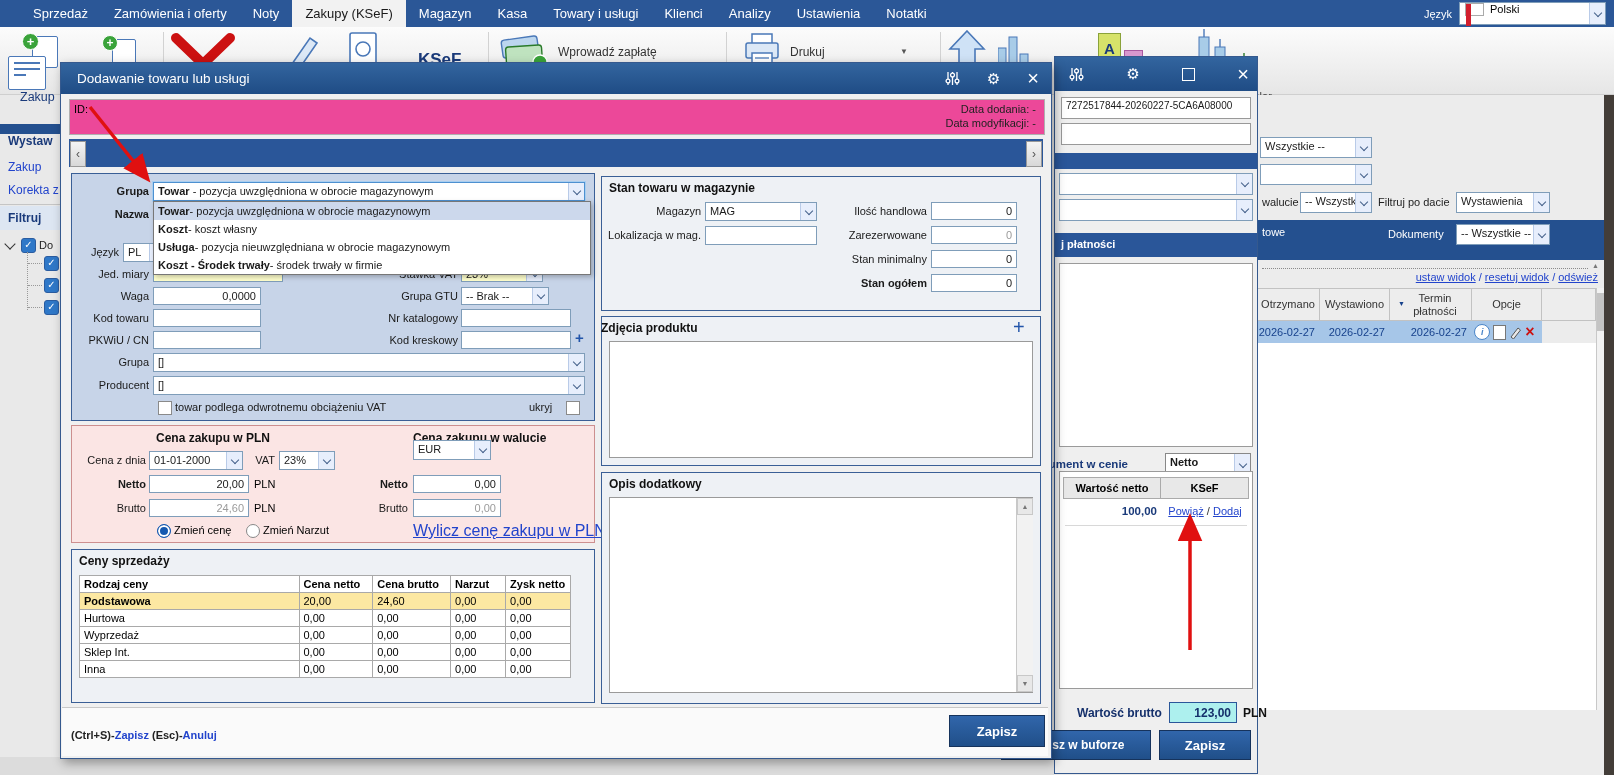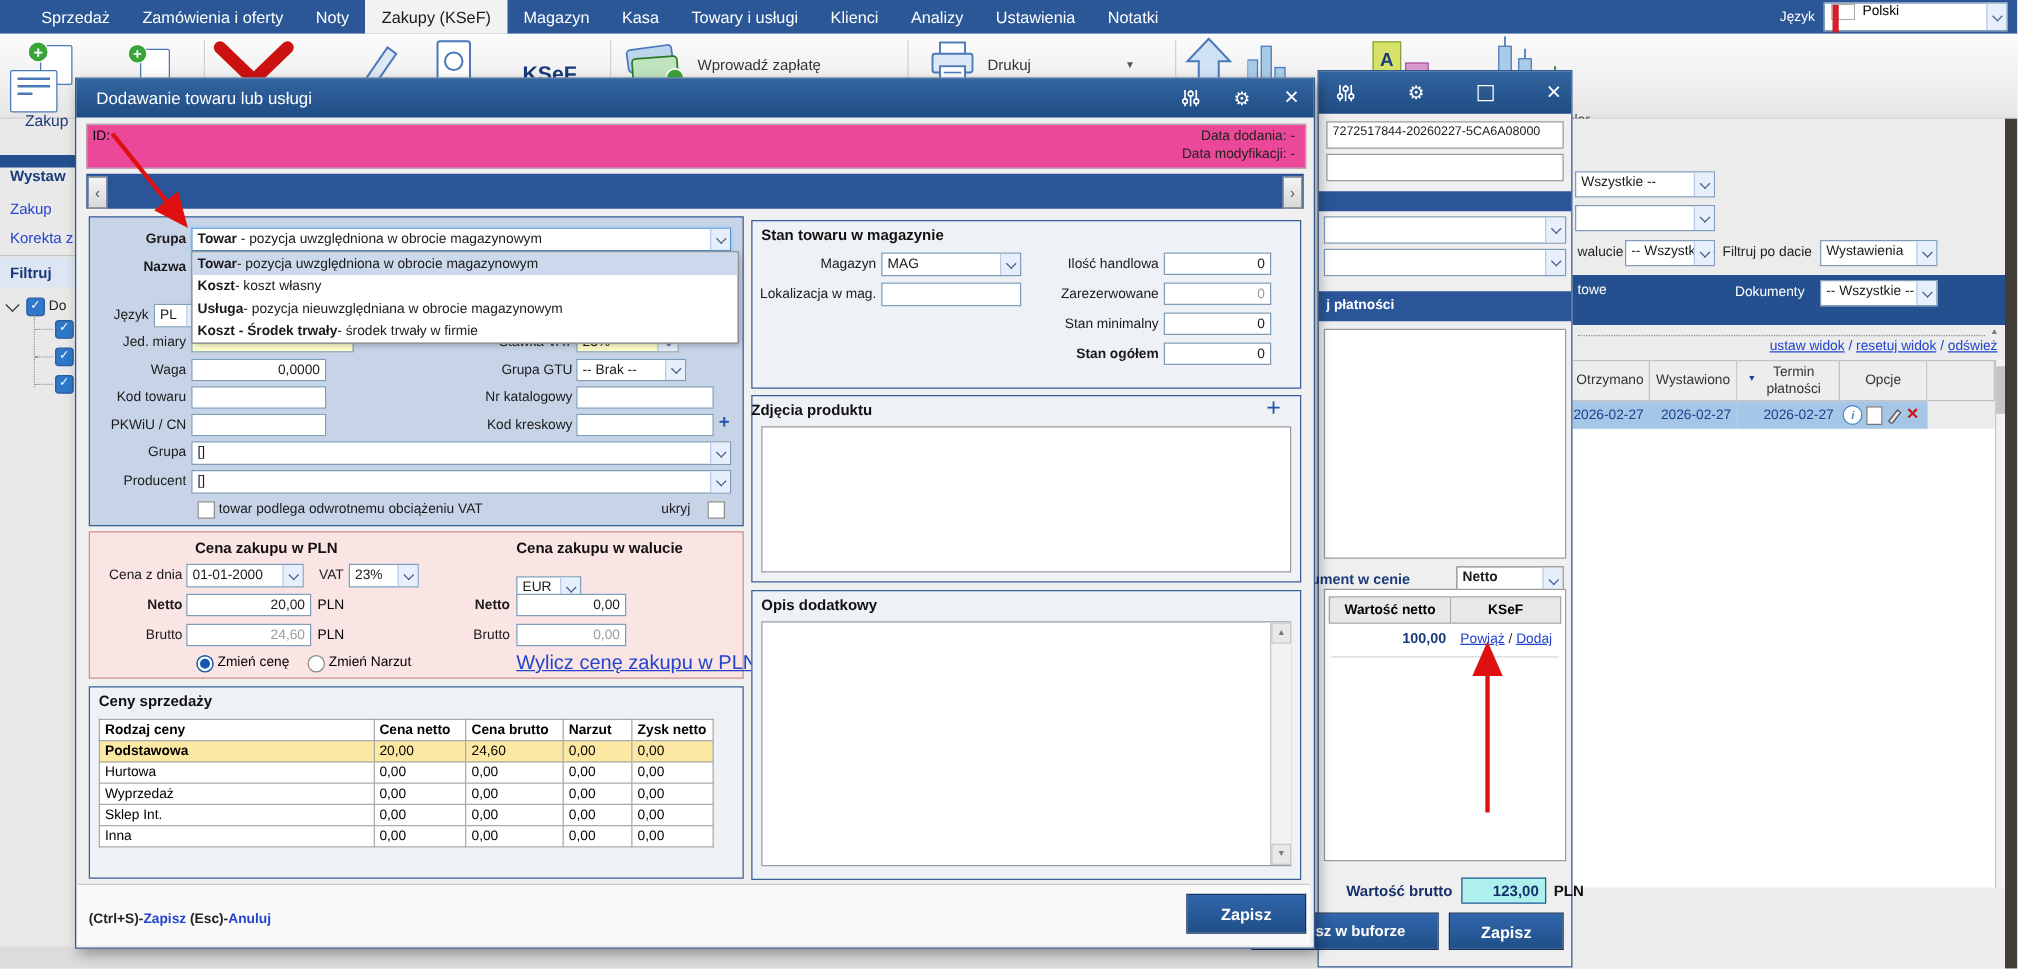--- a/index.html
+++ b/index.html
@@ -463,21 +463,21 @@
       <span>01-01-2000</span><span class="ddb">
           <i class="chev"></i>
         </span>
     </div>
     <span class="lb" style="left:186px;top:391px;width:28px">VAT</span>
     <div class="fld dd" style="left:218px;top:388px;width:56px;height:19px">
       <span>23%</span><span class="ddb">
           <i class="chev"></i>
         </span>
     </div>
-    <div class="fld dd" style="left:352px;top:398px;width:52px;height:20px">
+    <div class="fld dd" style="left:352px;top:377px;width:78px;height:20px">
       <span>EUR</span><span class="ddb">
           <i class="chev"></i>
         </span>
     </div>
     <span class="lb bold" style="left:10px;top:415px;width:75px">Netto</span>
     <div class="fld num" style="left:88px;top:412px;width:100px;height:18px">20,00</div>
     <span class="a" style="left:193px;top:415px;font-size:11px">PLN</span>
     <span class="lb bold" style="left:285px;top:415px;width:62px">Netto</span>
     <div class="fld num" style="left:352px;top:412px;width:88px;height:18px">0,00</div>
     <span class="lb" style="left:10px;top:439px;width:75px">Brutto</span>

